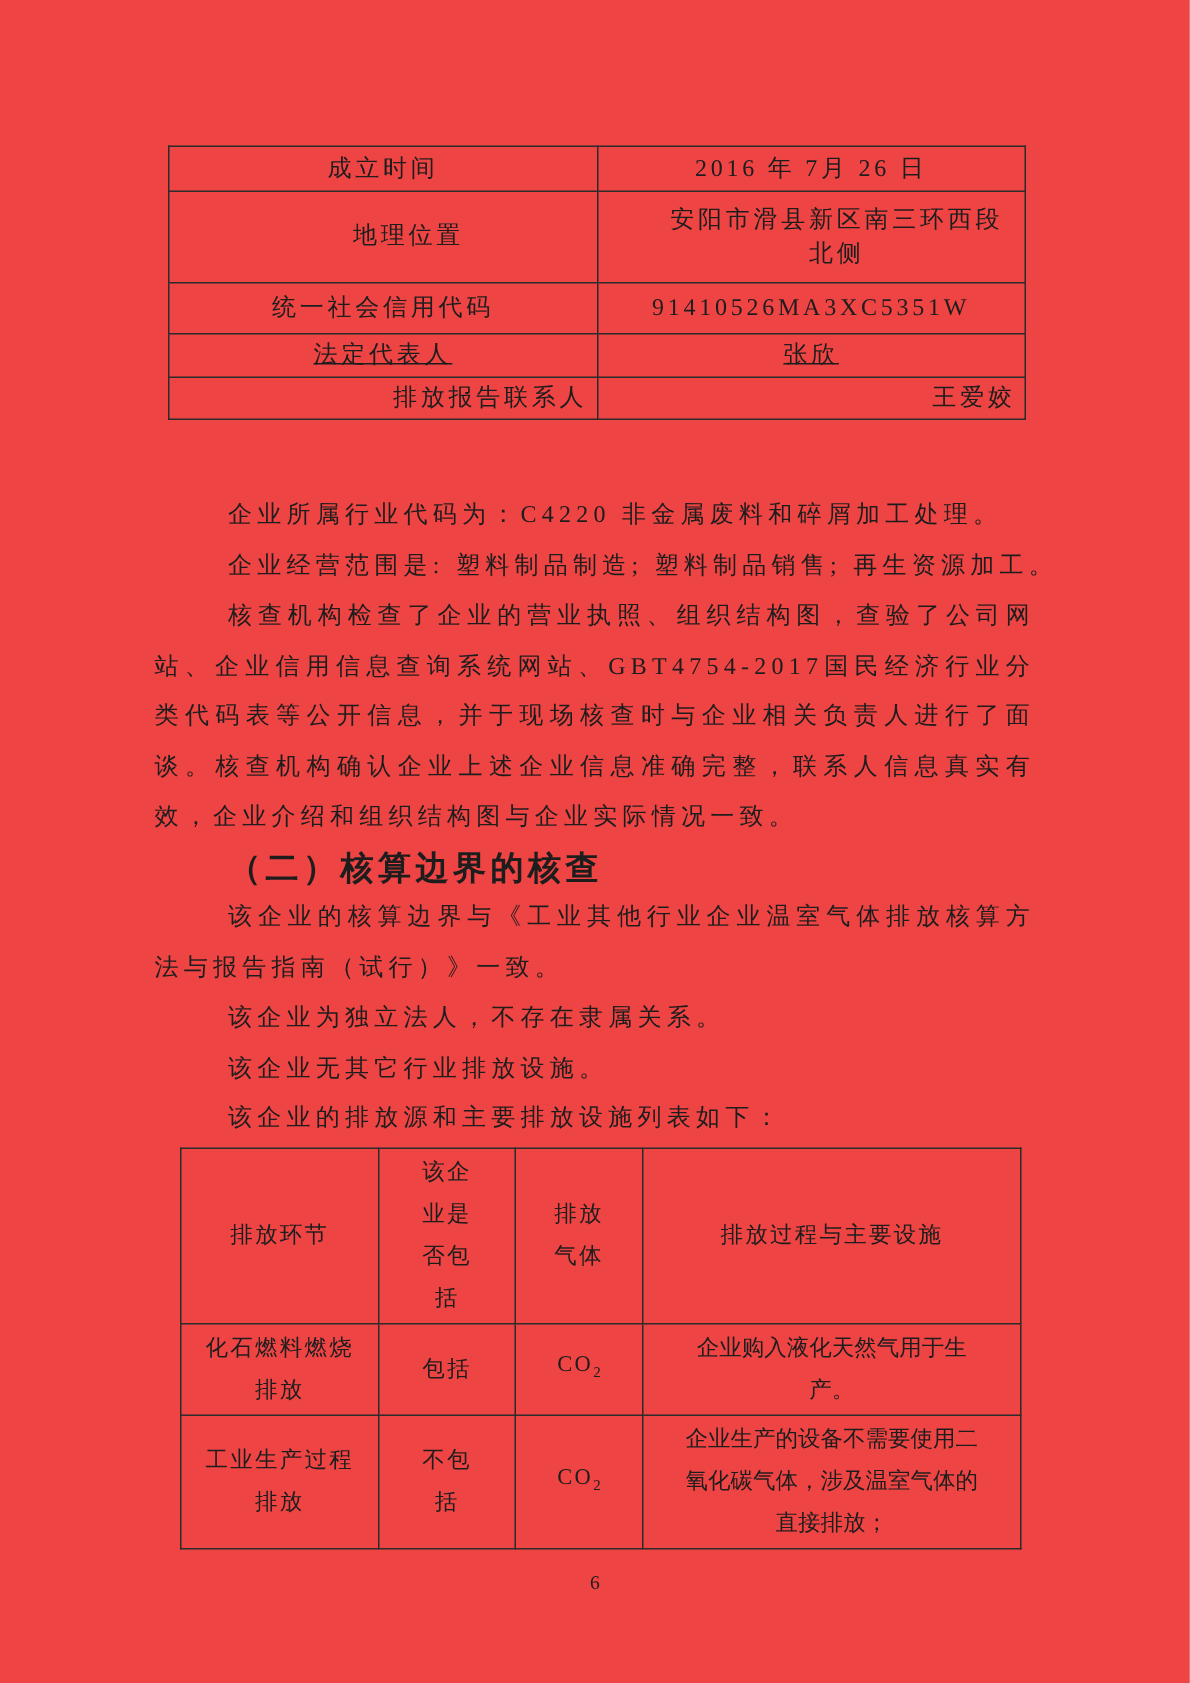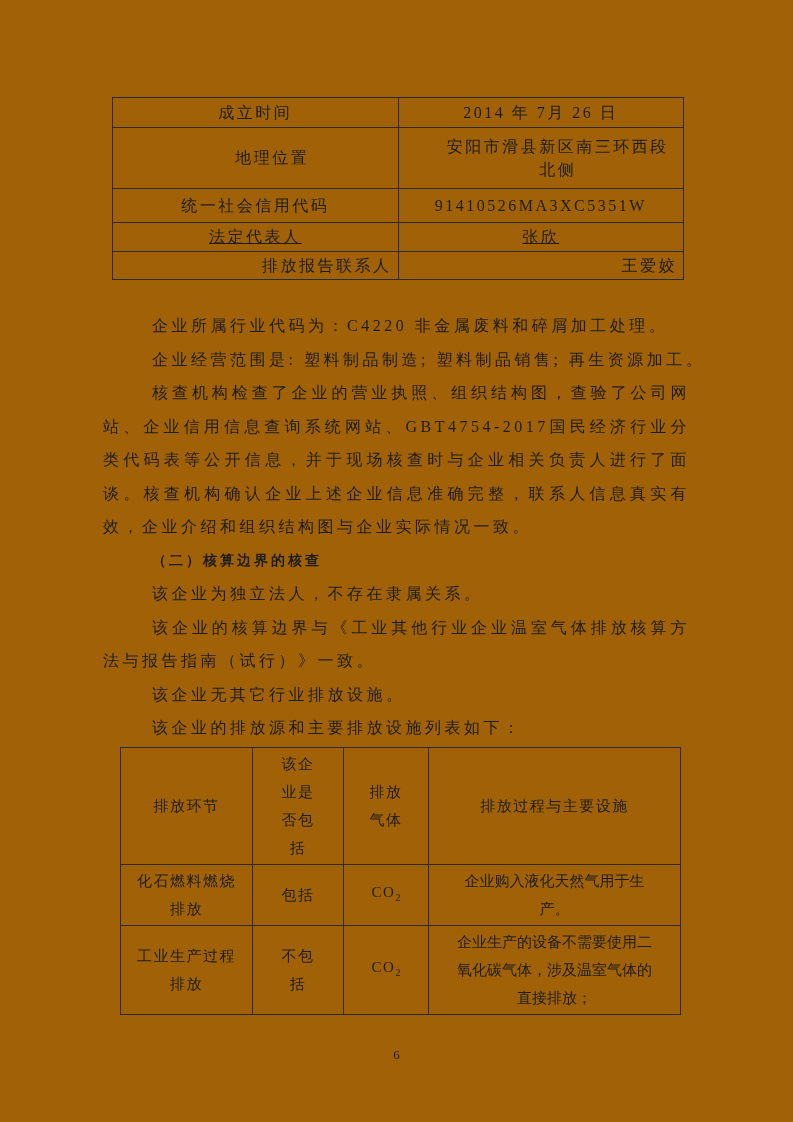--- a/index.html
+++ b/index.html
@@ -2,49 +2,49 @@
 <html><head>
 <meta charset="utf-8">
 <style>
   html,body{margin:0;padding:0;}
   body{
     width:793px;height:1122px;background:#ffffff;
     font-family:"Liberation Serif","DejaVu Serif",serif;
     color:#1d1d1d;
     -webkit-font-smoothing:antialiased;
   }
-  .page{position:relative;width:793px;height:1122px;background:#a16207;overflow:hidden;}
+  .page{position:relative;width:793px;height:1122px;background:#ef4444;overflow:hidden;}
 
   
   .info-table{
     position:absolute;left:112px;top:97px;width:572px;
     border-collapse:collapse;table-layout:fixed;
     font-size:16px;letter-spacing:2.5px;
   }
   .info-table td{
     border:1.5px solid #2b2b2b;text-align:center;vertical-align:middle;
     padding:0 6px;line-height:1.45;
   }
   .info-table tr:nth-child(1) td{height:29px;}
   .info-table tr:nth-child(2) td{height:60px;padding-left:40px;}
   .info-table tr:nth-child(3) td{height:33px;}
   .info-table tr:nth-child(4) td{height:28px;text-decoration:underline;}
   .info-table tr:nth-child(5) td{height:27px;text-align:right;}
 
   
   .body-text{
-    position:absolute;left:103px;top:309px;width:587px;
+    position:absolute;left:103px;top:327px;width:587px;
     font-size:16px;letter-spacing:3.5px;line-height:33.5px;
     text-align:justify;
   }
   .body-text p{margin:0;text-indent:49px;}
   p.oneline{white-space:nowrap;text-align:left;}
   .section-heading{
     margin:30px 0 0 0;text-indent:44px;
-    font-weight:bold;font-size:14px;letter-spacing:3px;
+    font-weight:bold;font-size:22px;letter-spacing:3px;
   }
   .table-caption{
     margin:0;text-indent:0 !important;text-align:center;letter-spacing:3.5px;
   }
 
   
   .emission-table{
     margin:2px 0 0 17px;width:560px;
     border-collapse:collapse;table-layout:fixed;
     font-size:15px;letter-spacing:1.5px;line-height:28px;
@@ -73,21 +73,21 @@
 <div class="page">
 
   <table class="info-table">
     <colgroup>
         <col style="width:50%">
         <col style="width:50%">
       </colgroup>
     <tbody>
       <tr>
         <td>成立时间</td>
-        <td>2014 年 7月 26 日</td>
+        <td>2016 年 7月 26 日</td>
       </tr>
       <tr>
         <td>地理位置</td>
         <td>安阳市滑县新区南三环西段北侧</td>
       </tr>
       <tr>
         <td>统一社会信用代码</td>
         <td>91410526MA3XC5351W</td>
       </tr>
       <tr>
@@ -100,22 +100,22 @@
       </tr>
     </tbody>
   </table>
 
   <div class="body-text">
     <p>企业所属行业代码为：C4220 非金属废料和碎屑加工处理。</p>
     <p class="oneline">企业经营范围是: 塑料制品制造; 塑料制品销售; 再生资源加工。</p>
     <p>核查机构检查了企业的营业执照、组织结构图，查验了公司网站、企业信用信息查询系统网站、GBT4754-2017国民经济行业分类代码表等公开信息，并于现场核查时与企业相关负责人进行了面谈。核查机构确认企业上述企业信息准确完整，联系人信息真实有效，企业介绍和组织结构图与企业实际情况一致。</p>
 
     <p class="section-heading">（二）核算边界的核查</p>
+    <p>该企业的核算边界与《工业其他行业企业温室气体排放核算方法与报告指南（试行）》一致。</p>
     <p>该企业为独立法人，不存在隶属关系。</p>
-    <p>该企业的核算边界与《工业其他行业企业温室气体排放核算方法与报告指南（试行）》一致。</p>
     <p>该企业无其它行业排放设施。</p>
     <p>该企业的排放源和主要排放设施列表如下：</p>
 
 
     <table class="emission-table">
       <colgroup>
         <col style="width:132px">
           <col style="width:91px">
           <col style="width:85px">
           <col style="width:252px">

